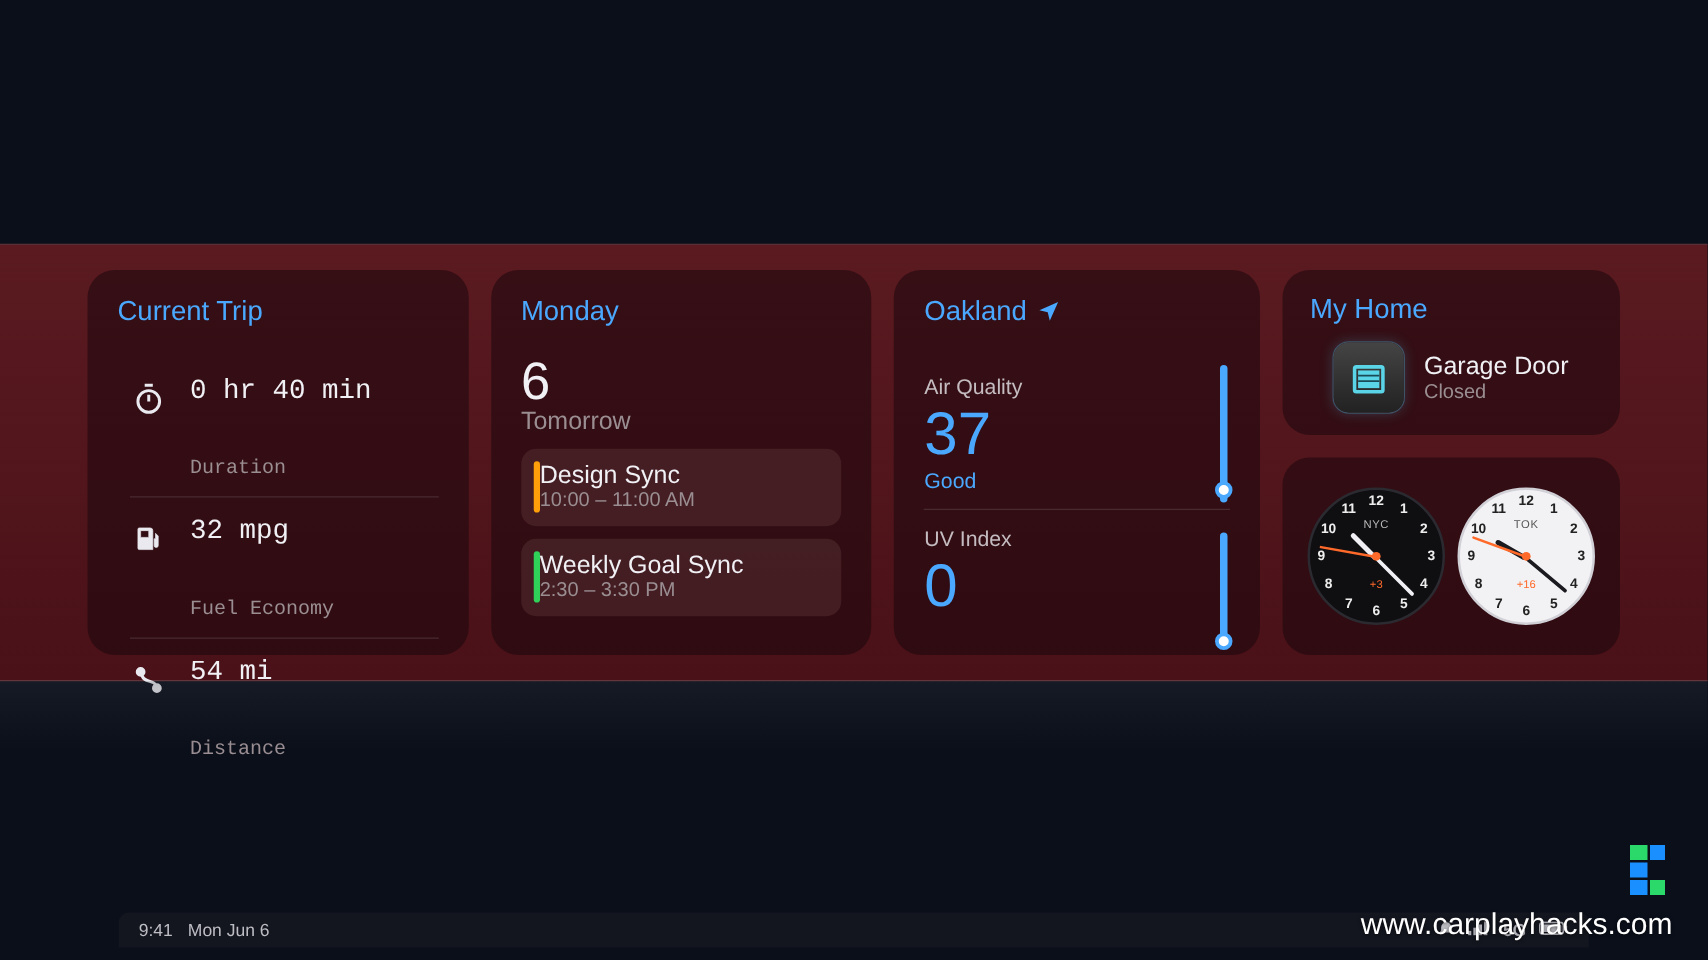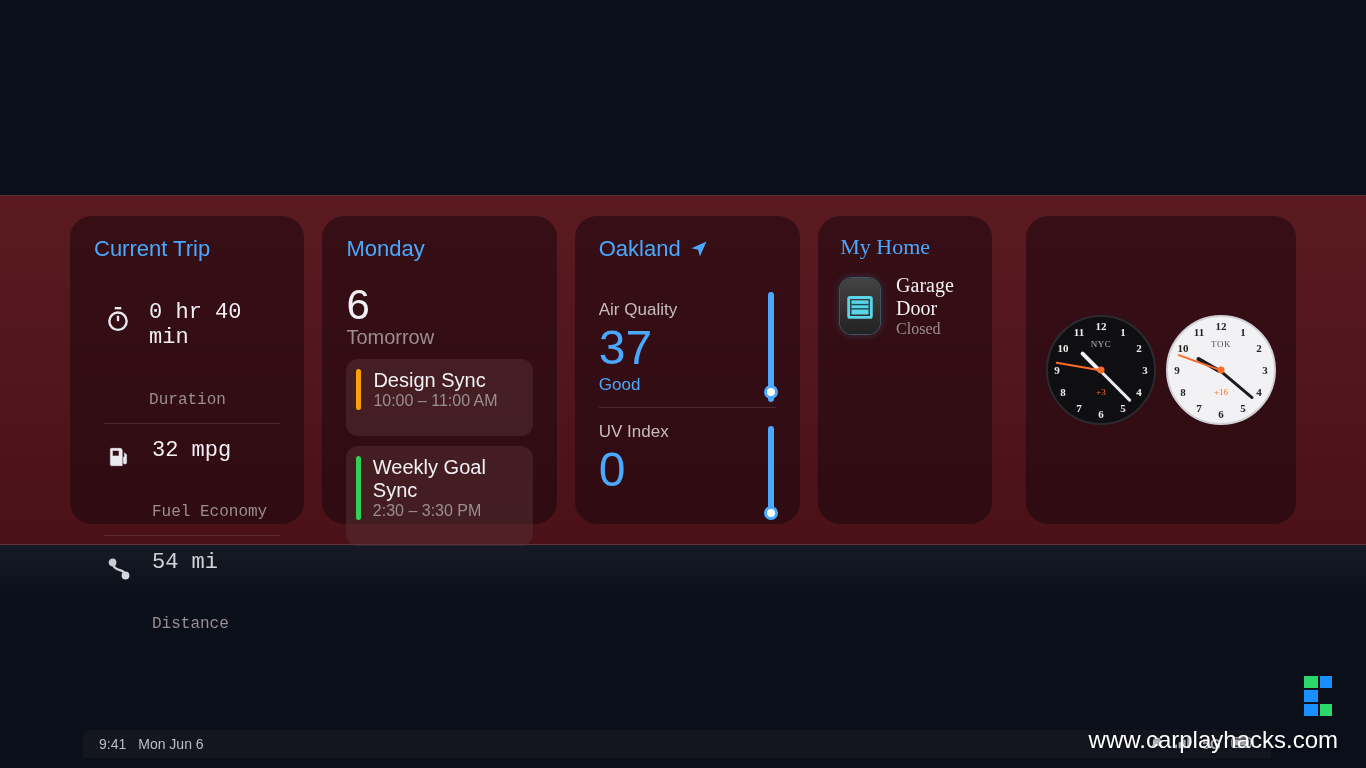--- a/index.html
+++ b/index.html
@@ -90,23 +90,22 @@
       margin-top: -2px;
     }
     .tomorrow-label {
       color: #9a8e92;
       font-size: 20px;
       margin-bottom: 10px;
     }
     .event {
       background: rgba(90,50,55,0.45);
       border-radius: 12px;
-      padding: 10px 14px 26px 10px;
-      display: flex;
-      gap: 12px;
+      padding: 10px 14px 11px 10px;
+      display: flex;
       align-items: stretch;
       margin-bottom: 10px;
     }
     .event-bar {
       width: 5px;
       border-radius: 3px;
       align-self: stretch;
     }
     .event-bar.orange { background: #ff9f0a; }
     .event-bar.green { background: #30d158; }
@@ -162,23 +161,22 @@
       background: #fff;
       border: 3px solid #4aa8ff;
       left: -4px;
     }
     .gauge-1 .gauge-dot { bottom: 3px; }
     .gauge-2 .gauge-dot { bottom: -4px; }
     
     .right-col {
       flex: 1.0;
       display: flex;
-      flex-direction: row;
-      gap: 34px;
-      font-family: Liberation Serif, serif;
+      flex-direction: column;
+      gap: 18px;
     }
     .home-card {
       background: rgba(25, 8, 12, 0.55);
       border-radius: 22px;
       padding: 18px 22px;
     }
     .home-title {
       color: #4aa8ff;
       font-size: 22px;
       font-weight: 500;
@@ -284,21 +282,21 @@
     .bottom-gradient {
       position: absolute;
       top: 545px;
       left: 0; right: 0;
       height: 55px;
       background: linear-gradient(to bottom, rgba(60,60,70,0.25), rgba(10,10,14,0));
     }
     .status-bar-hint {
       position: absolute;
       bottom: 10px;
-      left: 83px;
+      left: 95px;
       right: 95px;
       height: 28px;
       background: rgba(30,30,36,0.55);
       border-radius: 8px 8px 0 0;
       display: flex;
       align-items: center;
       padding: 0 16px;
       color: #bdbdc4;
       font-size: 14px;
       gap: 12px;

